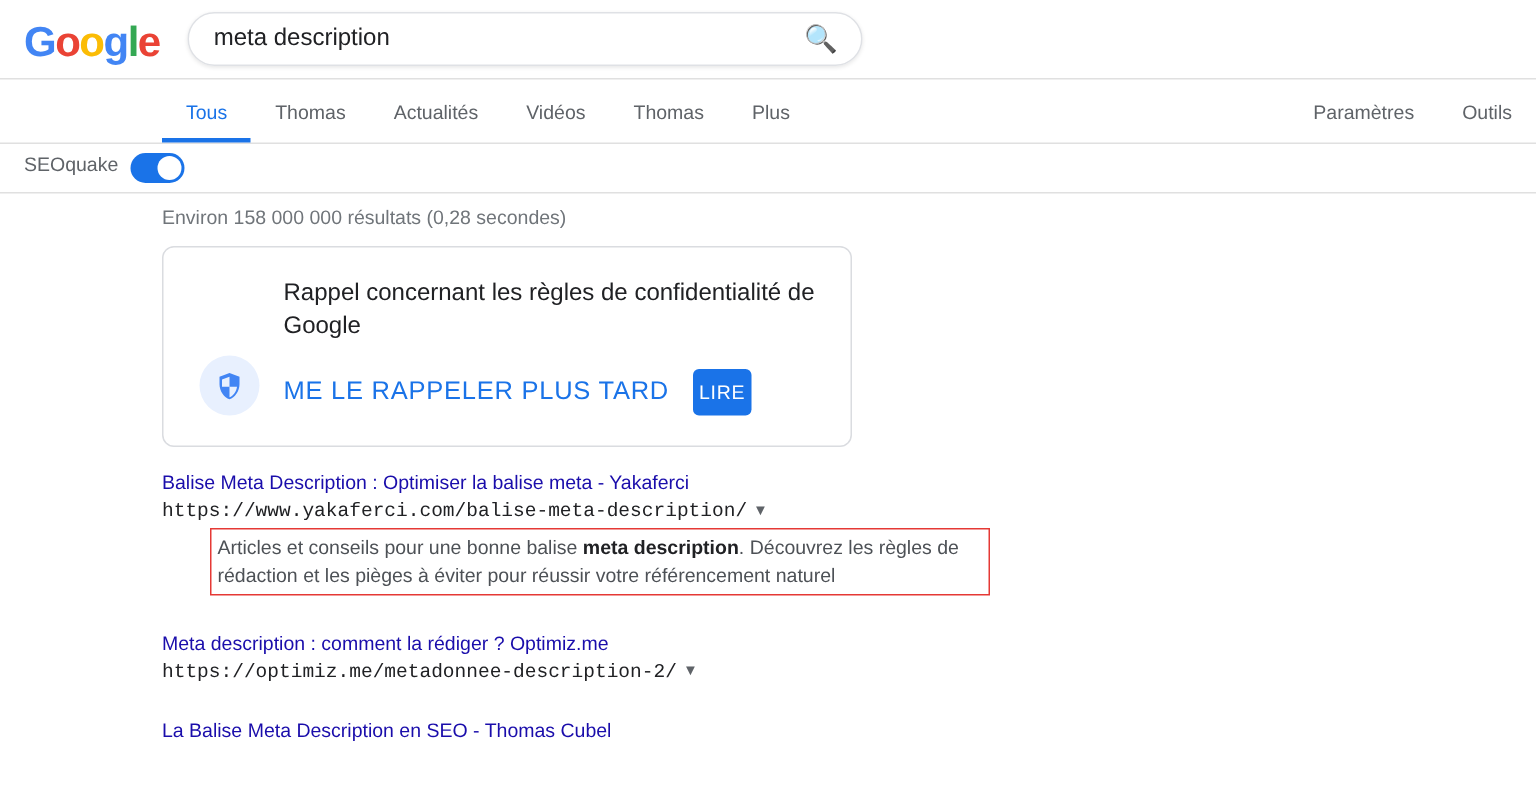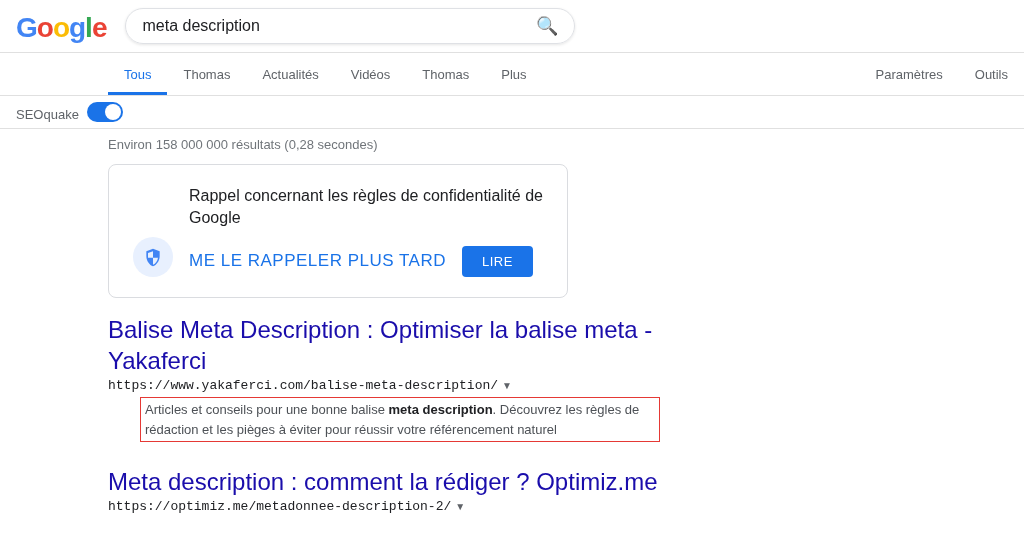--- a/index.html
+++ b/index.html
@@ -65,21 +65,21 @@
     }
     .nav-tab.active {
       color: #1a73e8;
       border-bottom: 3px solid #1a73e8;
       font-weight: 500;
     }
 
     
     .seoquake-bar {
       display: flex;
-      align-items: flex-end;
+      align-items: flex-start;
       padding: 6px 16px;
       gap: 8px;
       border-bottom: 1px solid #e0e0e0;
     }
     .seoquake-label {
       font-size: 13px;
       color: #5f6368;
     }
     .toggle {
       width: 36px;
@@ -147,38 +147,38 @@
       color: #1a73e8;
       cursor: pointer;
       font-weight: 400;
       text-decoration: none;
       letter-spacing: 0.5px;
     }
     .btn-solid {
       background: #1a73e8;
       color: #fff;
       border: none;
-      padding: 8px 20px;
+      padding: 8px 4px;
       border-radius: 4px;
       font-size: 13px;
       font-weight: 500;
       cursor: pointer;
       letter-spacing: 0.5px;
     }
 
     
     .results {
       padding: 0 0 0 108px;
       max-width: 660px;
     }
     .result-item {
       margin-bottom: 24px;
     }
     .result-title {
-      font-size: 24px;
+      font-size: 13px;
       color: #1a0dab;
       font-weight: 400;
       cursor: pointer;
       text-decoration: none;
       line-height: 1.3;
       display: block;
       margin-bottom: 2px;
     }
     .result-url-row {
       display: flex;

